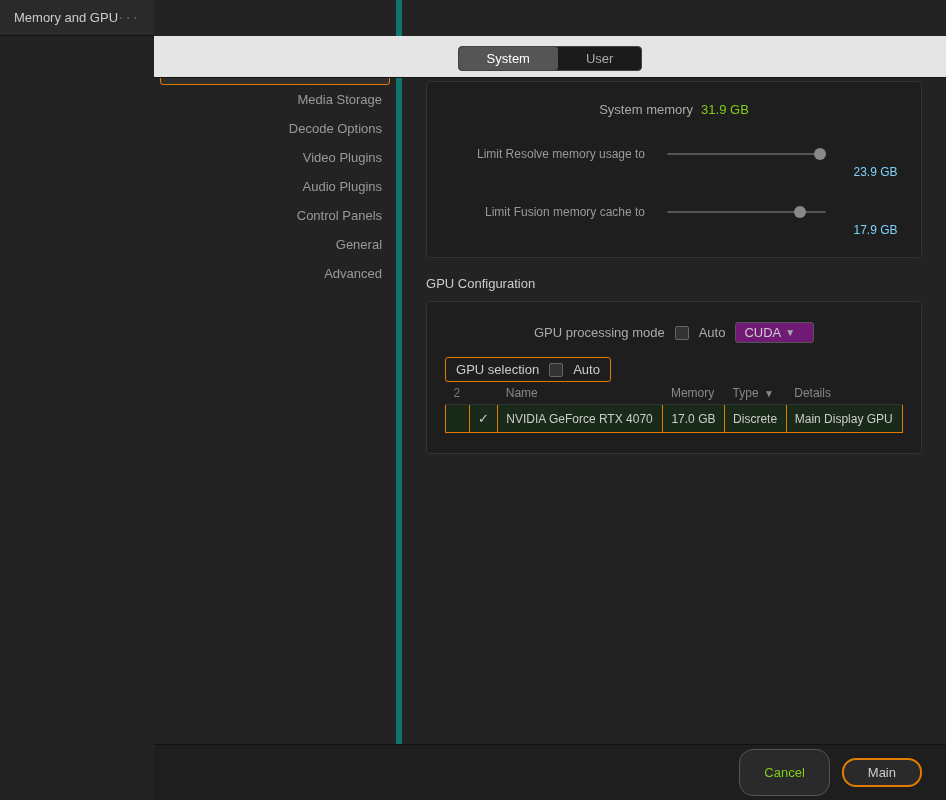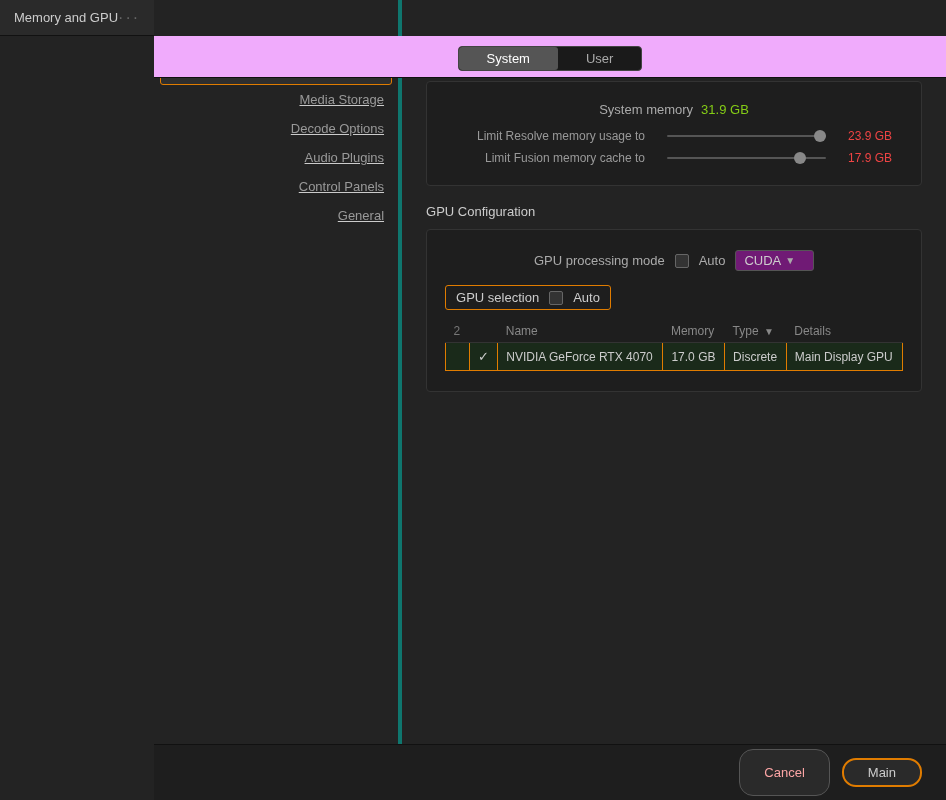--- a/index.html
+++ b/index.html
@@ -47,21 +47,21 @@
       flex: 1;
       overflow: hidden;
     }
 
     
     .top-tabs {
       display: flex;
       justify-content: center;
       align-items: center;
       padding: 10px 0 6px 0;
-      background: #f0abfc;
+      background: #e5e5e5;
       border-bottom: 1px solid #111;
       position: absolute;
       top: 36px;
       left: 0;
       right: 0;
       z-index: 10;
     }
 
     .tab-group {
       display: flex;
@@ -84,23 +84,22 @@
       background: #555;
       color: #fff;
       border-radius: 3px;
     }
 
     
     .sidebar {
       width: 248px;
       background: #232323;
       padding-top: 56px;
-      border-right: 4px solid #0f766e;
+      border-right: 6px solid #0f766e;
       flex-shrink: 0;
-      text-decoration: underline;
     }
 
     .sidebar-item {
       padding: 7px 14px 7px 20px;
       color: #999;
       cursor: pointer;
       text-align: right;
       font-size: 13px;
     }
 
@@ -182,25 +181,26 @@
       width: 12px;
       height: 12px;
       background: #888;
       border-radius: 50%;
       position: absolute;
       top: -5px;
       right: 0;
     }
 
     .memory-value {
-      color: #ef4444;
+      color: #7dd3fc;
       font-size: 12px;
       width: 55px;
-      text-align: left;
+      text-align: center;
       flex-shrink: 0;
+      margin-top: 36px;
     }
 
     
     .gpu-processing-row {
       display: flex;
       align-items: center;
       gap: 10px;
       margin-bottom: 14px;
       justify-content: center;
       font-size: 13px;
@@ -228,21 +228,20 @@
       position: relative;
       display: flex;
       align-items: center;
       gap: 4px;
     }
 
     .gpu-selection-bar {
       display: flex;
       align-items: center;
       gap: 10px;
-      margin-bottom: 10px;
       border: 1.5px solid #e07c00;
       border-radius: 3px;
       padding: 4px 10px;
       width: fit-content;
     }
 
     .gpu-selection-label {
       color: #ccc;
       font-size: 13px;
     }
@@ -296,21 +295,21 @@
       display: flex;
       align-items: center;
       justify-content: flex-end;
       padding: 0 24px;
       gap: 12px;
       border-top: 1px solid #111;
     }
 
     .btn-cancel {
       background: #2a2a2a;
-      color: #fca5a5;
+      color: #84cc16;
       border: 1px solid #555;
       border-radius: 14px;
       padding: 15px 24px;
       cursor: pointer;
       font-size: 13px;
     }
 
     .btn-save {
       background: #2a2a2a;
       color: #ccc;
@@ -354,27 +353,33 @@
         <div class="sidebar-item active">
           <span>Memory and GPU</span>
         </div>
         <div class="sidebar-item">
           <span>Media Storage</span>
         </div>
         <div class="sidebar-item">
           <span>Decode Options</span>
         </div>
         <div class="sidebar-item">
+          <span>Video Plugins</span>
+        </div>
+        <div class="sidebar-item">
           <span>Audio Plugins</span>
         </div>
         <div class="sidebar-item">
           <span>Control Panels</span>
         </div>
         <div class="sidebar-item">
           <span>General</span>
+        </div>
+        <div class="sidebar-item">
+          <span>Advanced</span>
         </div>
       </div>
 
       <div class="main-panel">
 
         <div>
           <div class="section-title">Memory Configuration</div>
           <div class="panel-box memory-config">
             <div class="memory-system-row">
               <span>System memory</span>

